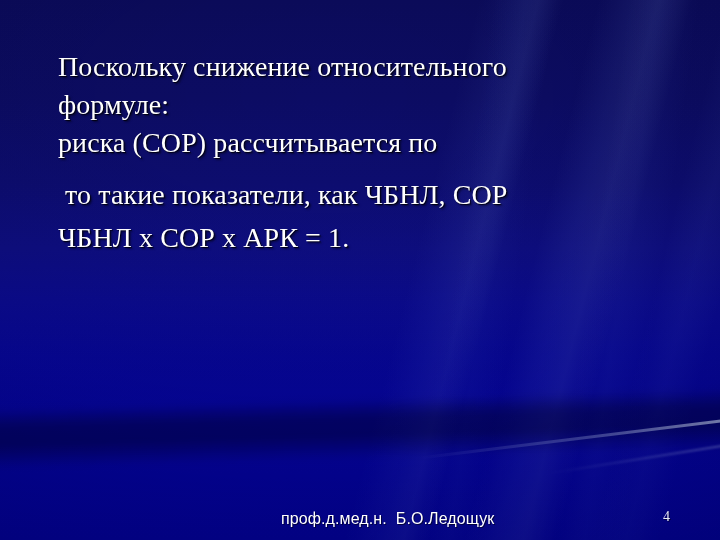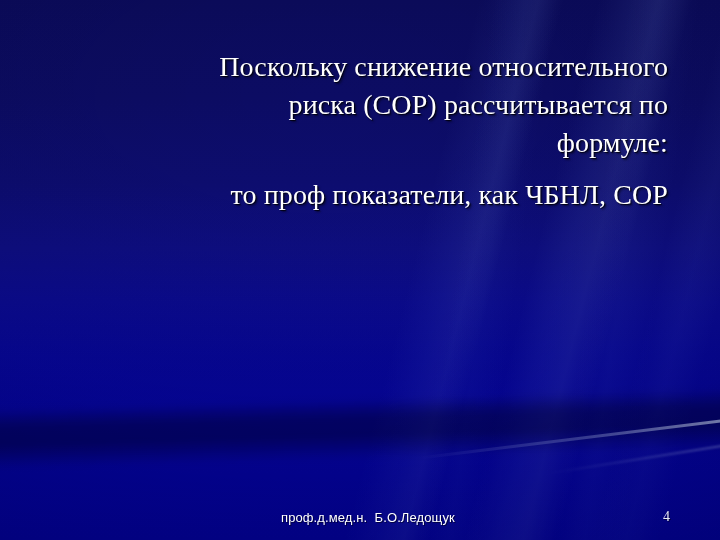--- a/index.html
+++ b/index.html
@@ -126,33 +126,32 @@
   }
   .line {
     color: #ffffff;
     font-size: 28px;
     line-height: 38px;
     white-space: pre;
     text-shadow:
       1px 1px 0 rgba(0,0,8,0.75),
       2px 2px 2px rgba(0,0,10,0.55);
     letter-spacing: 0.1px;
-    text-align: right;
   }
   .para-gap { height: 7px; }
   .para-gap-sm { height: 5px; }
 
   
   .footer-author {
     position: absolute;
     left: 281px;
     top: 510px;
     color: #ffffff;
     font-family: "Liberation Sans", "DejaVu Sans", sans-serif;
-    font-size: 13px;
+    font-size: 16px;
     letter-spacing: 0.1px;
     white-space: pre;
     text-shadow: 1px 1px 0 rgba(0,0,10,0.55);
   }
   .footer-page {
     position: absolute;
     left: 663px;
     top: 509px;
     color: #e8e8f4;
     font-family: "Liberation Serif", "DejaVu Serif", serif;
@@ -169,31 +168,32 @@
   <div class="bg-streaks"></div>
   <div class="bg-streaks2"></div>
   <div class="bg-darkband"></div>
   <div class="bg-brightline"></div>
   <div class="bg-brightline2"></div>
   <div class="bg-vignette"></div>
 
   <div class="content">
 
     <div class="line">Поскольку снижение относительного</div>
+    <div class="line">формуле:</div>
     <div class="line">риска (СОР) рассчитывается по</div>
-    <div class="line">формуле:</div>
 
     <div class="para-gap"></div>
 
 
     <div class="para-gap"></div>
 
-    <div class="line"> то проф показатели, как ЧБНЛ, СОР</div>
+    <div class="line"> то такие показатели, как ЧБНЛ, СОР</div>
 
     <div class="para-gap-sm"></div>
 
+    <div class="line">ЧБНЛ x СОР x АРК = 1.</div>
 
   </div>
 
   <div class="footer-author">проф.д.мед.н.  Б.О.Ледощук</div>
   <div class="footer-page">4</div>
 
 </div>
 
 </body></html>

